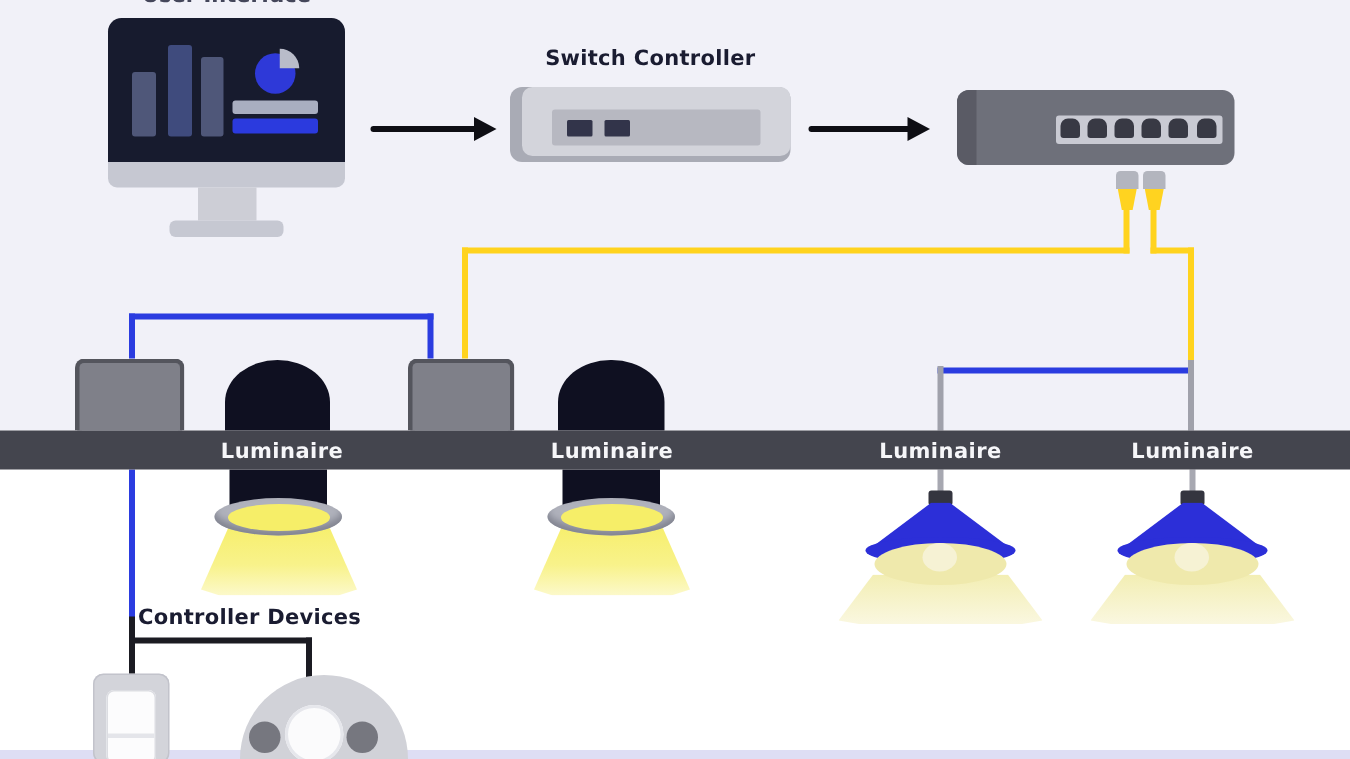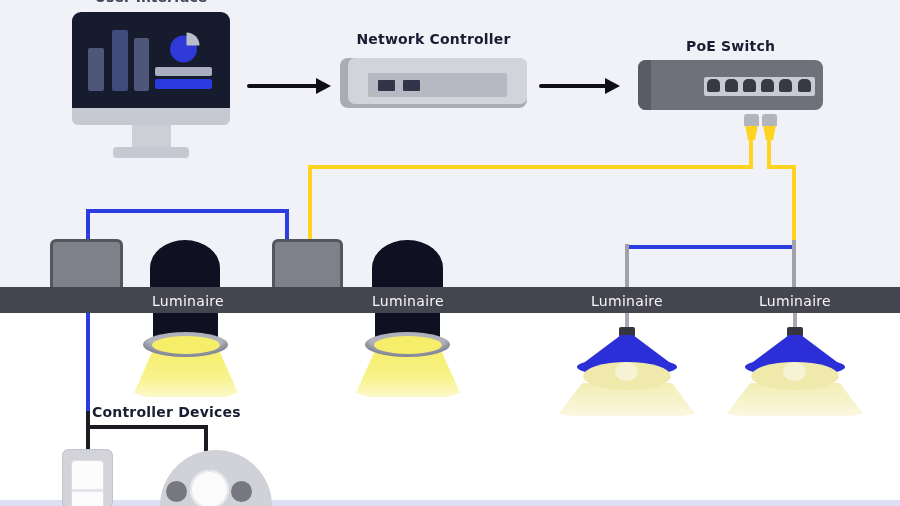--- a/index.html
+++ b/index.html
@@ -1,21 +1,21 @@
 <!DOCTYPE html>
 <html><head>
 <meta charset="utf-8">
 <style>
   html,body{margin:0;padding:0;background:#fff;}
   .canvas{position:relative;width:900px;height:506px;overflow:hidden;background:#ffffff;
           font-family:"DejaVu Sans","Liberation Sans",sans-serif;}
   .abs{position:absolute;}
   .lbl{font-weight:700;font-size:14px;color:#1a1c31;letter-spacing:.2px;white-space:nowrap;}
   .lbl-center{text-align:center;}
-  .lum-lbl{font-weight:400;font-size:14px;color:#f6f6f9;letter-spacing:.3px;text-align:center;white-space:nowrap;}
+  .lum-lbl{font-weight:700;font-size:14px;color:#f6f6f9;letter-spacing:.3px;text-align:center;white-space:nowrap;}
   
   .bg-top{left:0;top:0;width:900px;height:287px;background:#f1f1f8;}
   .bg-strip{left:0;top:500px;width:900px;height:6px;background:#dededf4;background:#dedef4;z-index:1;}
   .ceiling-bar{left:0;top:287px;width:900px;height:26px;background:#44454e;z-index:5;}
   
   .scr{left:72px;top:12px;width:158px;height:96px;background:#171b2e;border-radius:9px 9px 0 0;}
   .chin{left:72px;top:108px;width:158px;height:17px;background:#c6c8d2;border-radius:0 0 6px 6px;}
   .neck{left:132px;top:125px;width:39px;height:22px;background:#cdced6;}
   .mbase{left:113px;top:147px;width:76px;height:11px;background:#c6c8d2;border-radius:4px;}
   .vbar{border-radius:2px;}
@@ -87,31 +87,30 @@
     <div class="abs" style="left:155px;top:67px;width:57px;height:9px;background:#a9aec0;border-radius:2px;"></div>
     <div class="abs" style="left:155px;top:79px;width:57px;height:10px;background:#2b3ade;border-radius:2px;"></div>
     <div class="abs chin"></div>
     <div class="abs neck"></div>
     <div class="abs mbase"></div>
   </div>
 
   <div class="abs aline" style="left:247px;top:84px;width:71px;"></div>
   <div class="abs ahead" style="left:316px;top:78px;"></div>
 
-  <div class="abs lbl lbl-center" style="left:340px;top:31px;width:187px;">Network Controller</div>
+  <div class="abs lbl lbl-center" style="left:340px;top:31px;width:187px;">Switch Controller</div>
   <div class="abs ctl-outer"></div>
   <div class="abs ctl-face"></div>
   <div class="abs ctl-panel"></div>
   <div class="abs ctl-btn" style="left:378px;"></div>
   <div class="abs ctl-btn" style="left:403px;"></div>
 
   <div class="abs aline" style="left:539px;top:84px;width:68px;"></div>
   <div class="abs ahead" style="left:605px;top:78px;"></div>
 
-  <div class="abs lbl lbl-center" style="left:638px;top:38px;width:185px;">PoE Switch</div>
   <div class="abs sw-body"></div>
   <div class="abs sw-edge"></div>
   <div class="abs sw-panel"></div>
   <div class="abs port" style="left:707px;"></div>
   <div class="abs port" style="left:725px;"></div>
   <div class="abs port" style="left:743px;"></div>
   <div class="abs port" style="left:761px;"></div>
   <div class="abs port" style="left:779px;"></div>
   <div class="abs port" style="left:798px;"></div>
   <div class="abs plug-cap" style="left:744px;"></div>

